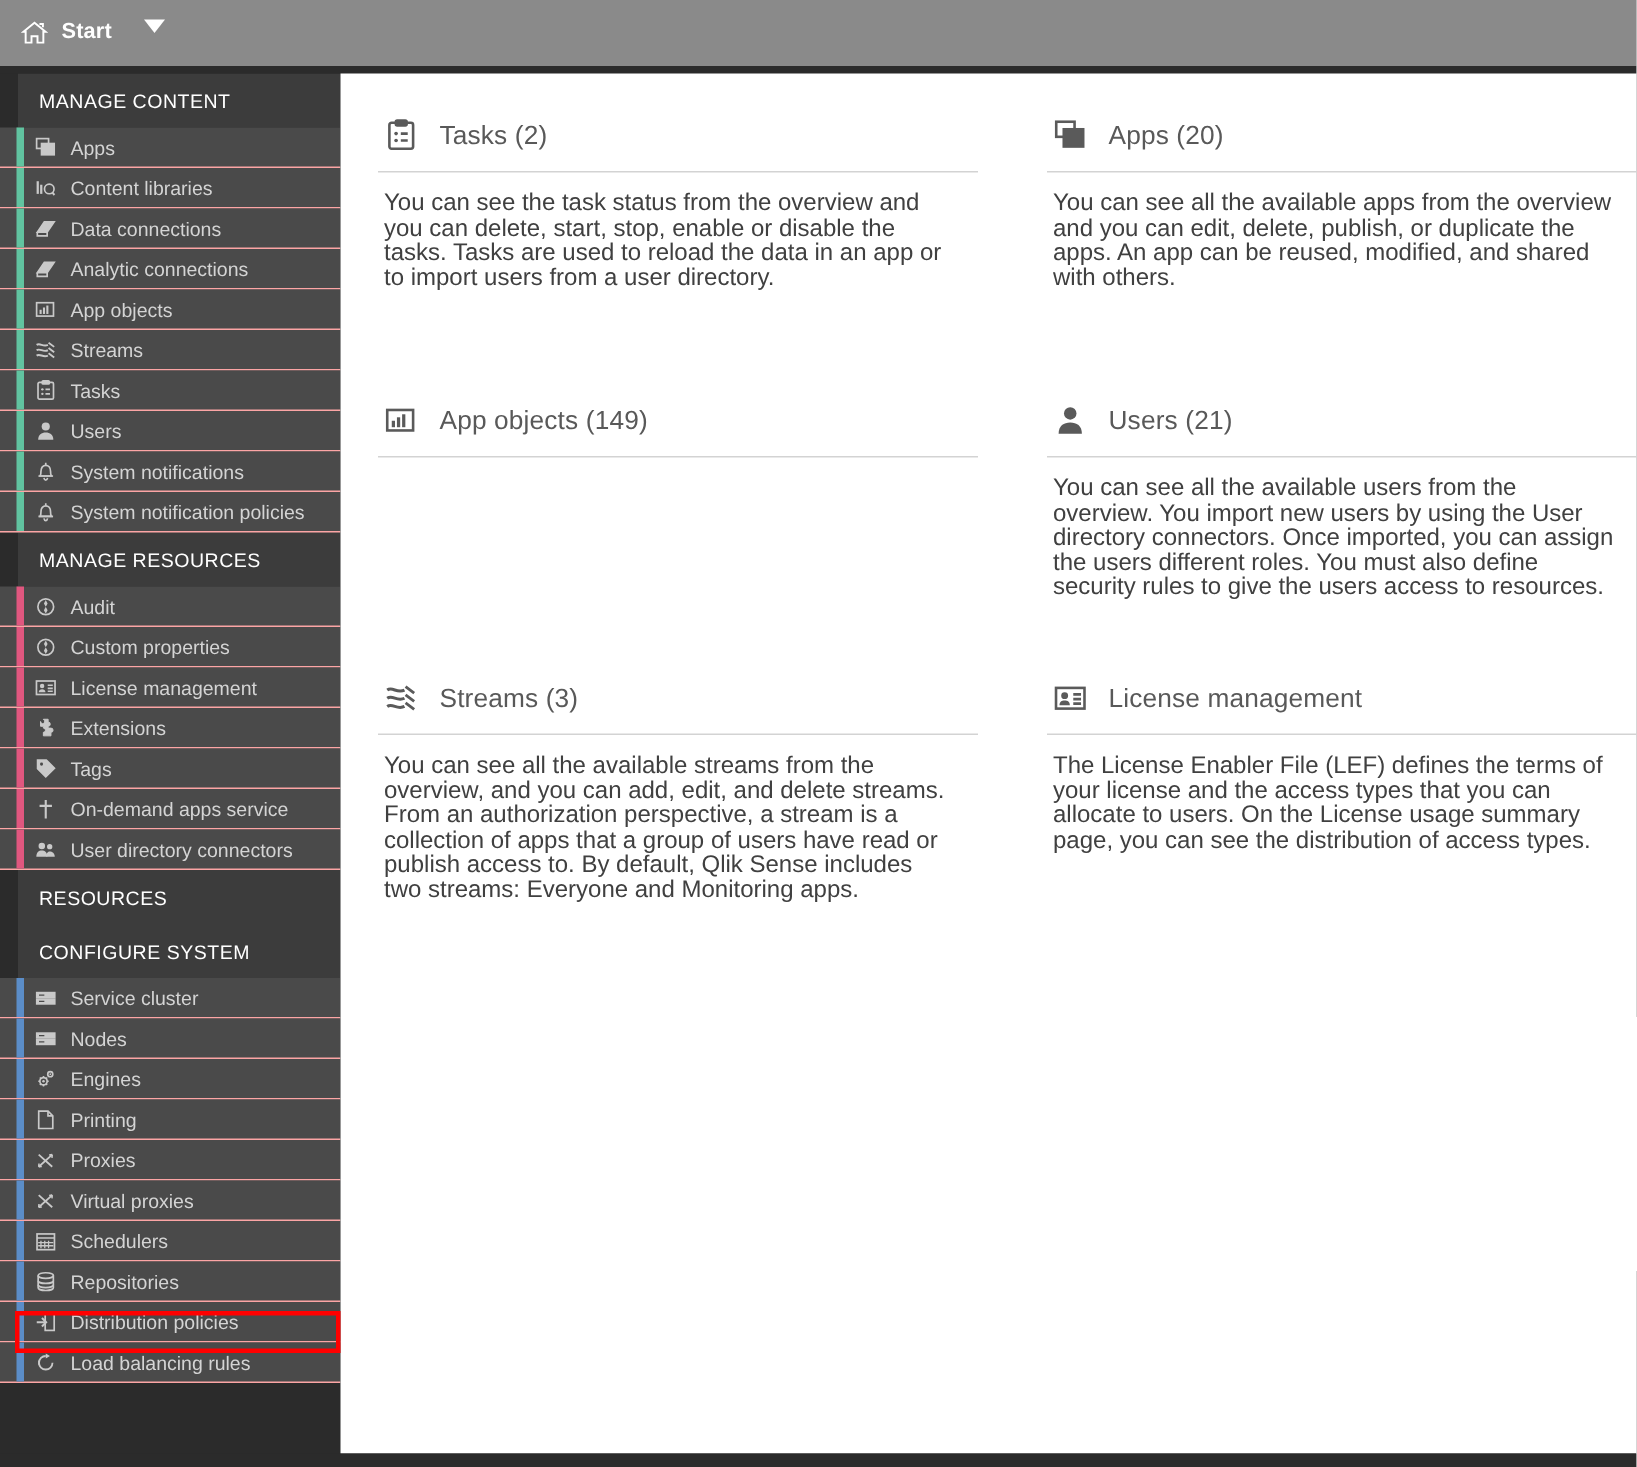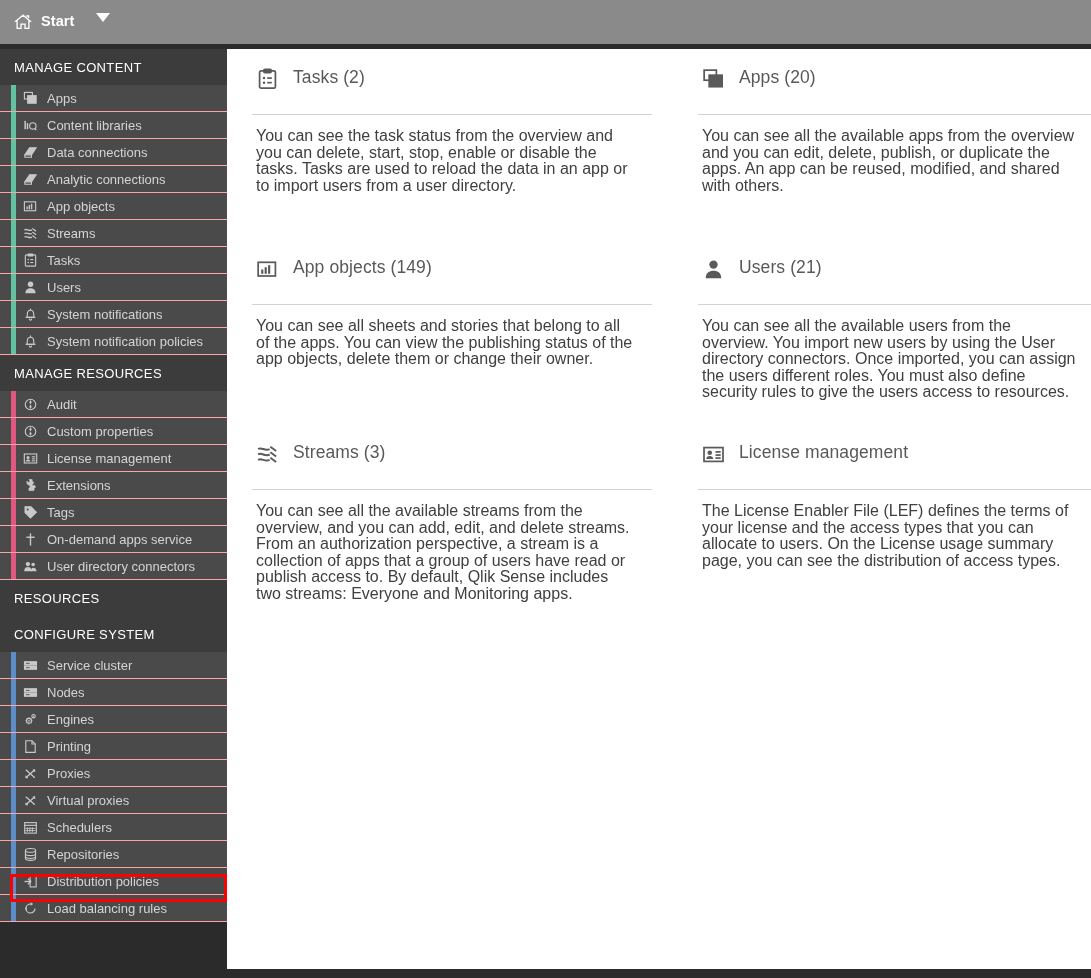--- a/index.html
+++ b/index.html
@@ -37,21 +37,21 @@
   
   .sidebar {
     position: absolute; left: 0; top: 49px; width: 227px; height: 920px;
     background: #2b2b2b;
     overflow: hidden;
   }
   .sidebar-section-header {
     height: 36px; background: #3c3c3c; color: #ffffff;
     font-size: 13px; font-weight: normal; letter-spacing: .35px;
     display: flex; align-items: center; padding-left: 14px;
-    margin-left: 0; width: 227px;
+    margin-left: 12px; width: 227px;
   }
   .nav-item {
     position: relative; height: 27px; width: 227px;
     background: #4a4a4a; margin-bottom: 0;
     display: flex; align-items: center;
     border-bottom: 1px solid #fca5a5;
     padding-left: 22px;
   }
   .nav-item::before {
     content: ""; position: absolute; left: 11px; top: 0; bottom: 0; width: 5px;
@@ -86,21 +86,21 @@
     padding: 0;
   }
   .cards {
     display: grid;
     grid-template-columns: 420px 420px;
     column-gap: 26px;
     padding: 18px 0 0 19px;
   }
   .card { width: 420px; }
   .card-head {
-    display: flex; align-items: flex-start; gap: 14px;
+    display: flex; align-items: center; gap: 14px;
     height: 47px; padding-left: 9px;
   }
   .card-icon { width: 24px; height: 24px; flex: 0 0 24px;
                display: flex; align-items: center; justify-content: center; }
   .card-title {
     font-size: 17.5px; color: #595959; font-weight: normal; letter-spacing: .1px;
     white-space: nowrap;
   }
   .card-rule { height: 1px; background: #d3d3d3; width: 400px; margin-left: 6px; }
   .card-body {
@@ -463,21 +463,20 @@
               <svg width="23" height="23" viewBox="0 0 16 16" fill="none" stroke="#5a5a5a" stroke-width="1.2">
                 <rect x="1.5" y="3" width="12" height="9.5"></rect>
                 <rect x="3.6" y="8" width="1.5" height="3" fill="#5a5a5a" stroke="none"></rect>
                 <rect x="6" y="6.4" width="1.5" height="4.6" fill="#5a5a5a" stroke="none"></rect>
                 <rect x="8.4" y="5" width="1.5" height="6" fill="#5a5a5a" stroke="none"></rect>
               </svg>
             </span>
             <span class="card-title">App objects (149)</span>
           </div>
           <div class="card-rule"></div>
-          <div class="card-body">You can see all sheets and stories that belong to all of the apps. You can view the publishing status of the app objects, delete them or change their owner.</div>
         </div>
         <div class="card row2">
           <div class="card-head">
             <span class="card-icon">
               <svg width="23" height="23" viewBox="0 0 16 16" fill="none" stroke="#5a5a5a" stroke-width="1.2">
                 <circle cx="8" cy="4.6" r="2.9" fill="#5a5a5a" stroke="none"></circle>
                 <path d="M2.6 14 C2.6 10.3 5 8.8 8 8.8 C11 8.8 13.4 10.3 13.4 14 Z" fill="#5a5a5a" stroke="none"></path>
               </svg>
             </span>
             <span class="card-title">Users (21)</span>

